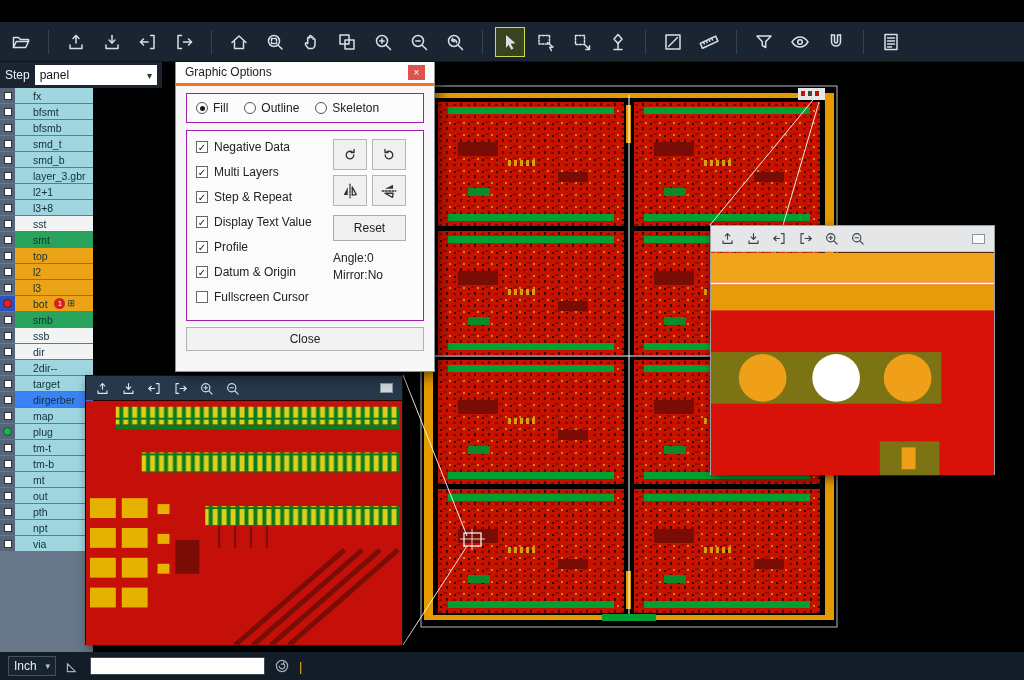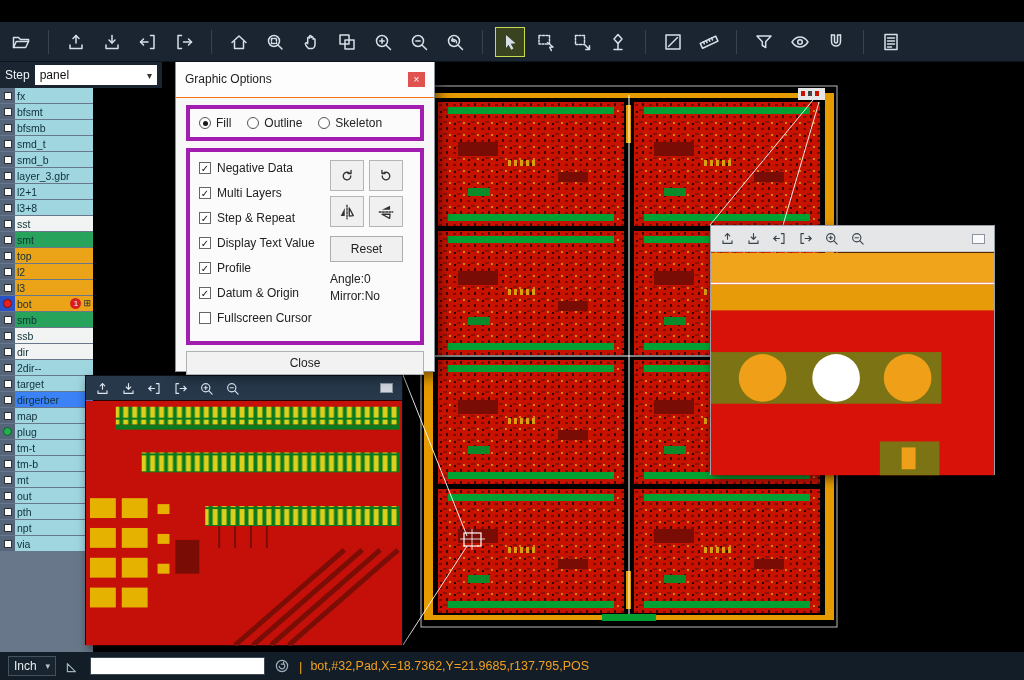--- a/index.html
+++ b/index.html
@@ -32,21 +32,21 @@
   .stepcombo .caret { font-size:10px; color:#333; }
 
   .layerlist { position:absolute; left:0; top:88px; width:93px; z-index:2; }
   .lrow { display:flex; height:15px; margin-bottom:1px; }
   .lcb { width:15px; background:#56667a; display:flex; align-items:center; justify-content:center; flex:0 0 15px; }
   .lcb.cell-blue { background:#2a52c8; }
   .lcb .box { width:8px; height:8px; background:#fff; border:1px solid #333; }
   .dot { width:9px; height:9px; border-radius:50%; }
   .dot-red { background:#e82020; border:1px solid #7a0d0d; }
   .dot-green { background:#22b050; border:1px solid #0c5a28; }
-  .llabel { flex:1; display:flex; align-items:center; padding:0 2px; font-size:10.5px; color:#10303a; overflow:hidden; }
+  .llabel { flex:1; display:flex; align-items:center; padding:0 18px; font-size:10.5px; color:#10303a; overflow:hidden; }
   .badge { margin-left:auto; background:#d82020; color:#fff; border-radius:50%; min-width:11px; height:11px;
            font-size:8px; display:flex; align-items:center; justify-content:center; }
   .gridglyph { font-size:9px; color:#243038; margin-left:2px; line-height:1; }
 
   .coords { position:absolute; left:4px; bottom:34px; z-index:2; color:#fff; font-size:13px; line-height:21px; }
 
   
   .canvas { position:absolute; left:93px; top:62px; right:0; bottom:28px; background:#000; overflow:hidden; z-index:1; }
   .pcb { position:absolute; left:327px; top:23px; width:418px; height:543px; z-index:1; }
   .leads { position:absolute; left:0; top:0; width:931px; height:590px; pointer-events:none; z-index:3; }
@@ -60,27 +60,27 @@
   .magbar svg { width:15px; height:15px; }
   .magbar.light { height:26px; background:#e4e6e8; color:#39424a; border-bottom:1px solid #c6c9cc; }
   .winbox { margin-left:auto; width:13px; height:10px; background:#cfd6dd; border:1px solid #8a949e; }
   .magbar.light .winbox { background:#fafafa; }
   .magcontent { display:block; }
 
   
   .dialog { position:absolute; left:175px; top:60px; width:260px; height:312px; background:#f7f7f7;
             border:1px solid #8a9199; z-index:8; box-shadow:4px 5px 12px rgba(0,0,0,.5);
             font-size:12px; color:#222; }
-  .dtitle { height:37px; display:flex; align-items:center; padding:0 9px; background:#fdfdfd;
-            border-bottom:1px solid #f97316; }
+  .dtitle { height:25px; display:flex; align-items:center; padding:0 9px; background:#fdfdfd;
+            border-bottom:3px solid #f97316; }
   .dclose { margin-left:auto; width:17px; height:15px; background:#e0524e; color:#fff; font-size:10px;
             display:flex; align-items:center; justify-content:center; }
   .dbody { padding:7px 10px 0 10px; }
   .dwidth { margin:2px 0 6px 1px; color:#333; }
-  .groupbox { border:4px solid #a21caf; background:#fbfbfb; }
+  .groupbox { border:1px solid #a21caf; background:#fbfbfb; }
   .radiorow { display:flex; gap:16px; padding:7px 9px; margin-bottom:7px; align-items:center; }
   .radio { width:12px; height:12px; border:1px solid #555; border-radius:50%; background:#fff;
            display:inline-block; position:relative; margin-right:5px; flex:0 0 12px; }
   .radio.sel::after { content:""; position:absolute; left:2.5px; top:2.5px; right:2.5px; bottom:2.5px;
                       background:#1a1a1a; border-radius:50%; }
   .ritem { display:flex; align-items:center; }
   .mainbox { display:flex; padding:8px 6px 6px 9px; }
   .cbcol { flex:1; }
   .cbrow { display:flex; align-items:center; margin-bottom:9px; height:16px; }
   .cbx { width:12px; height:12px; border:1px solid #666; background:#fff; display:inline-flex;
@@ -903,16 +903,15 @@
     <span class="sbicon">
         <svg viewBox="0 0 20 20">
           <g fill="none" stroke="currentColor" stroke-width="1.5" stroke-linecap="round" stroke-linejoin="round">
             <circle cx="10" cy="10" r="7"></circle>
             <path d="M6.5 10a3.5 3.5 0 106-2.4"></path>
             <path d="M12 4.8v2.9h-2.9"></path>
           </g>
         </svg>
       </span>
     <span class="statussep">|</span>
-    <span class="statusmsg">bot,#32,Pad,X=18.7362,Y=21.9685,r137.795,POS</span>
   </div>
 
 </div>
 
 </body></html>

